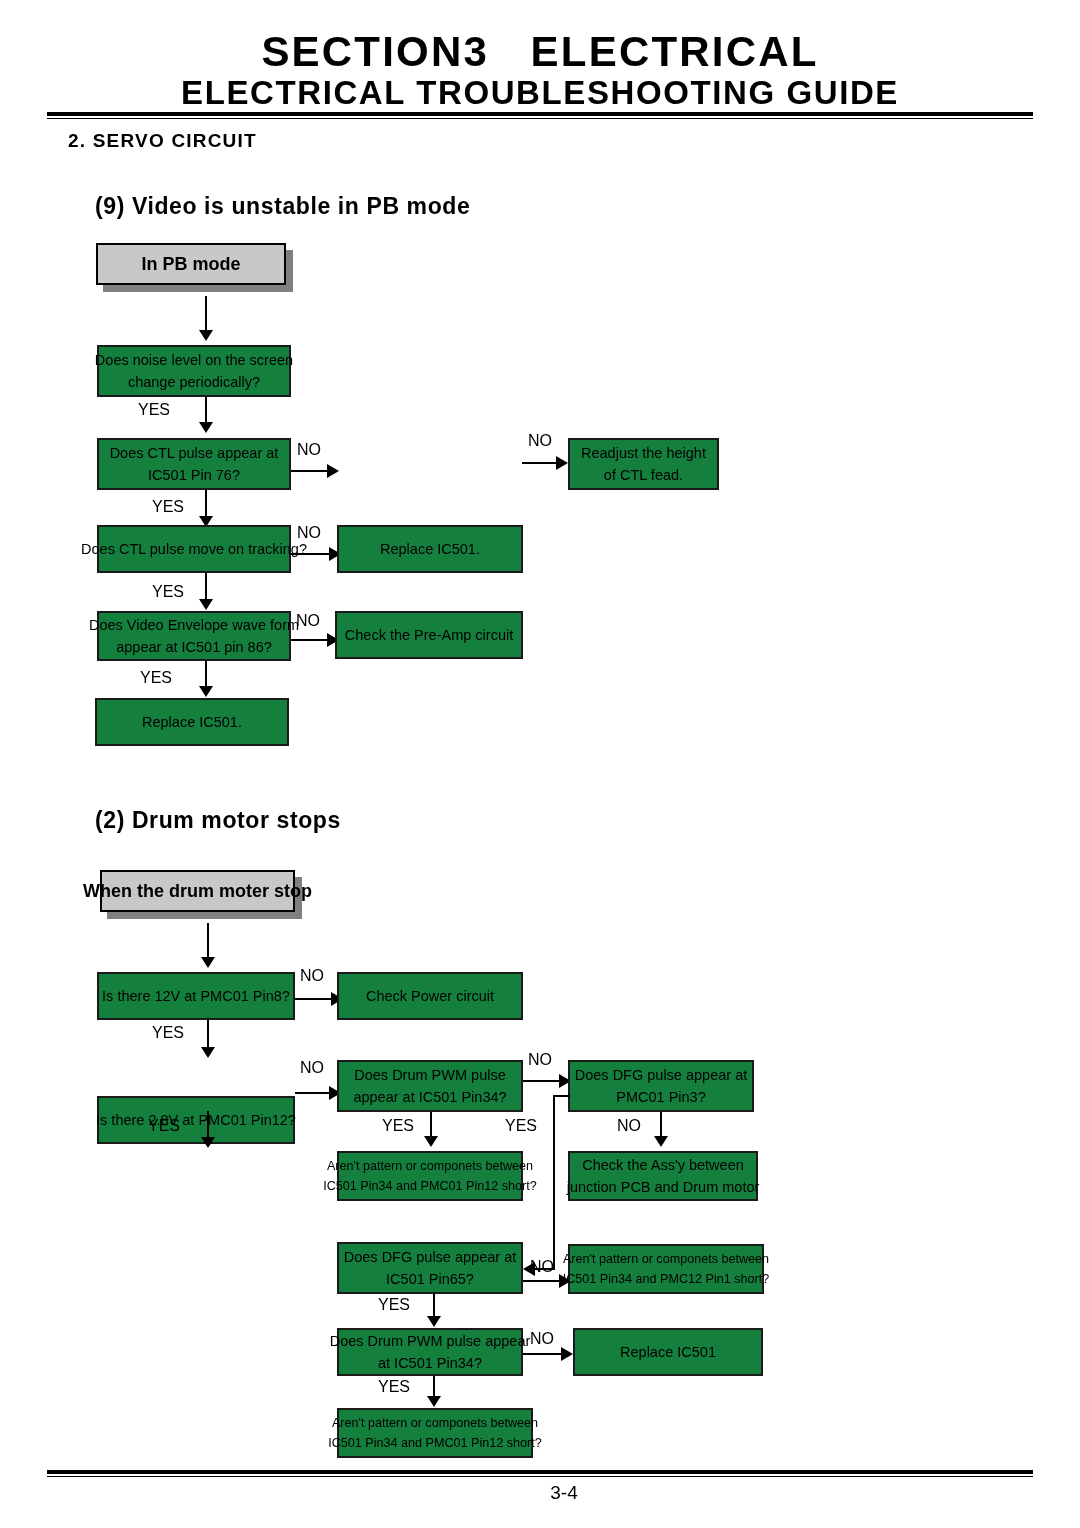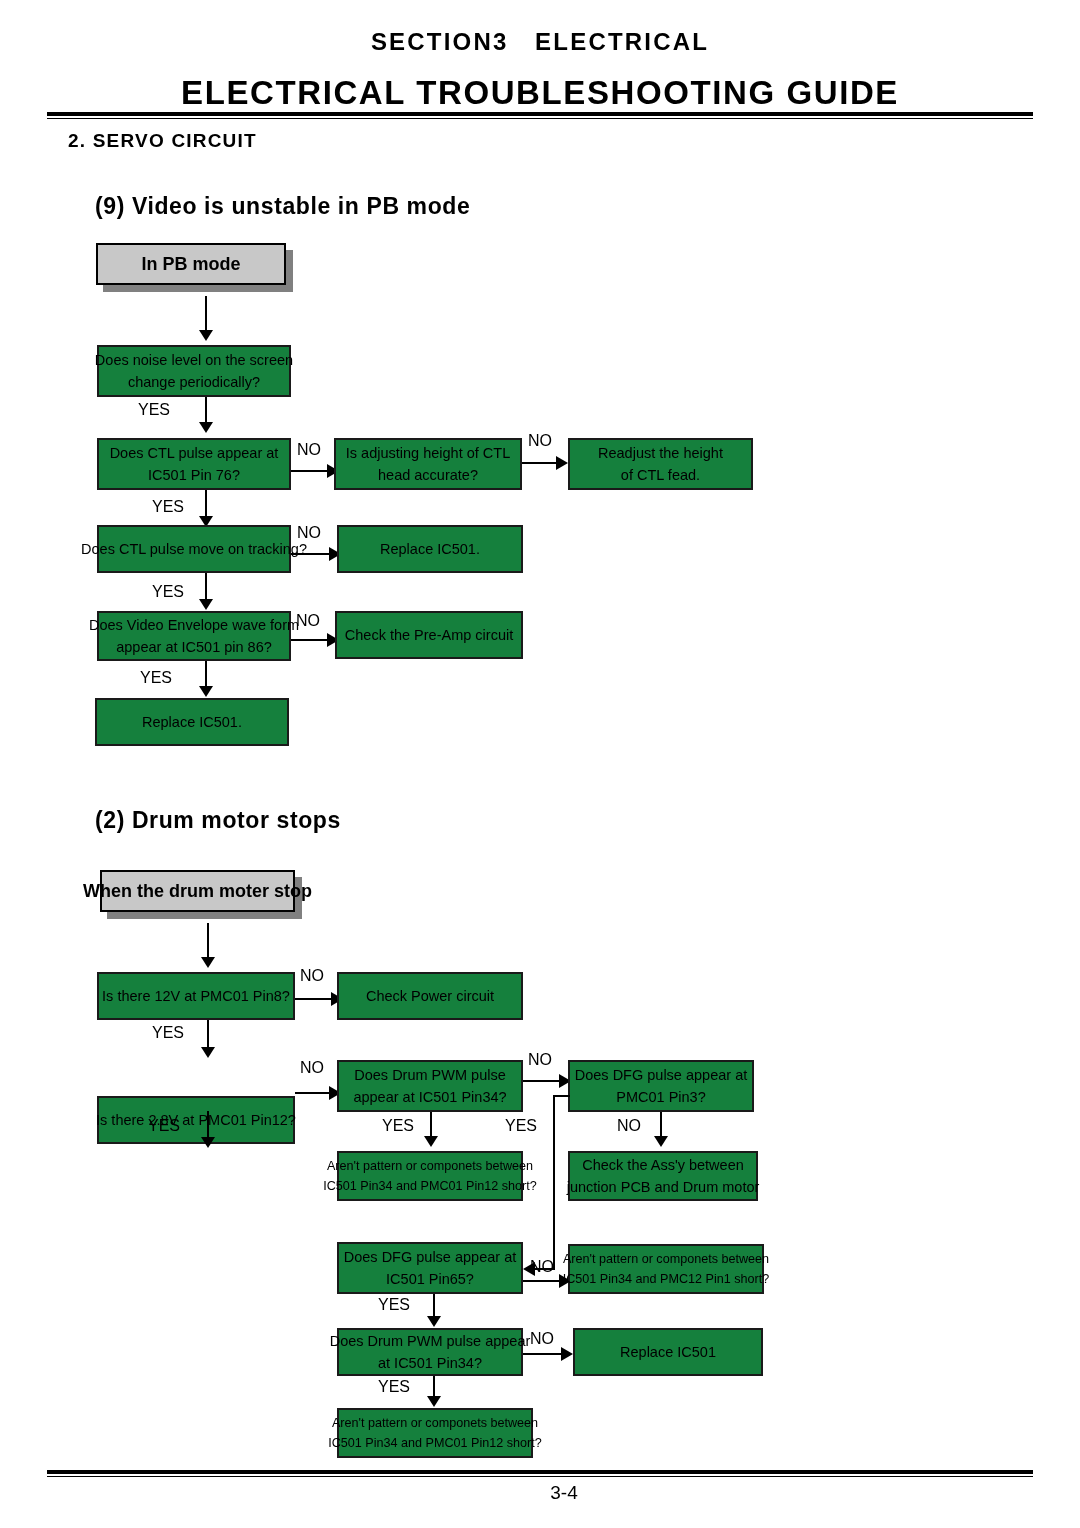--- a/index.html
+++ b/index.html
@@ -20,21 +20,21 @@
     background: #ffffff;
   }
 
   
   .hdr-title {
     position: absolute;
     left: 0;
     width: 1080px;
     text-align: center;
     font-weight: bold;
-    font-size: 24px;
+    font-size: 42px;
     letter-spacing: 2.2px;
     white-space: pre;
   }
   #hdr-line1 { top: 28px; }
   #hdr-line2 { top: 74px; font-size: 33px; letter-spacing: 1.6px; }
 
   .rule {
     position: absolute;
     background: #000000;
   }
@@ -172,30 +172,26 @@
 
   <div class="box" style="left:97px; top:438px; width:194px; height:52px;">
     <span class="ln">Does CTL pulse appear at</span>
     <span class="ln">IC501 Pin 76?</span>
   </div>
 
   <div class="ln-h" style="left:291px; top:470px; width:42px;"></div>
   <div class="arrow-r" style="left:327px; top:464px;"></div>
   <div class="edge-label" style="left:297px; top:441px;">NO</div>
 
-  <div class="box" style="left:334px; top:438px; width:188px; height:52px;">
-    <span class="ln">Is adjusting height of CTL</span>
-    <span class="ln">head accurate?</span>
-  </div>
 
   <div class="ln-h" style="left:522px; top:462px; width:40px;"></div>
   <div class="arrow-r" style="left:556px; top:456px;"></div>
   <div class="edge-label" style="left:528px; top:432px;">NO</div>
 
-  <div class="box" style="left:568px; top:438px; width:185px; height:52px;">
+  <div class="box" style="left:568px; top:438px; width:151px; height:52px;">
     <span class="ln">Readjust the height</span>
     <span class="ln">of CTL fead.</span>
   </div>
 
   <div class="ln-v" style="left:205px; top:490px; height:30px;"></div>
   <div class="arrow-d" style="left:199px; top:516px;"></div>
   <div class="edge-label" style="left:152px; top:498px;">YES</div>
 
   <div class="box" style="left:97px; top:525px; width:194px; height:48px;">
     <span class="ln">Does CTL pulse move on tracking?</span>

